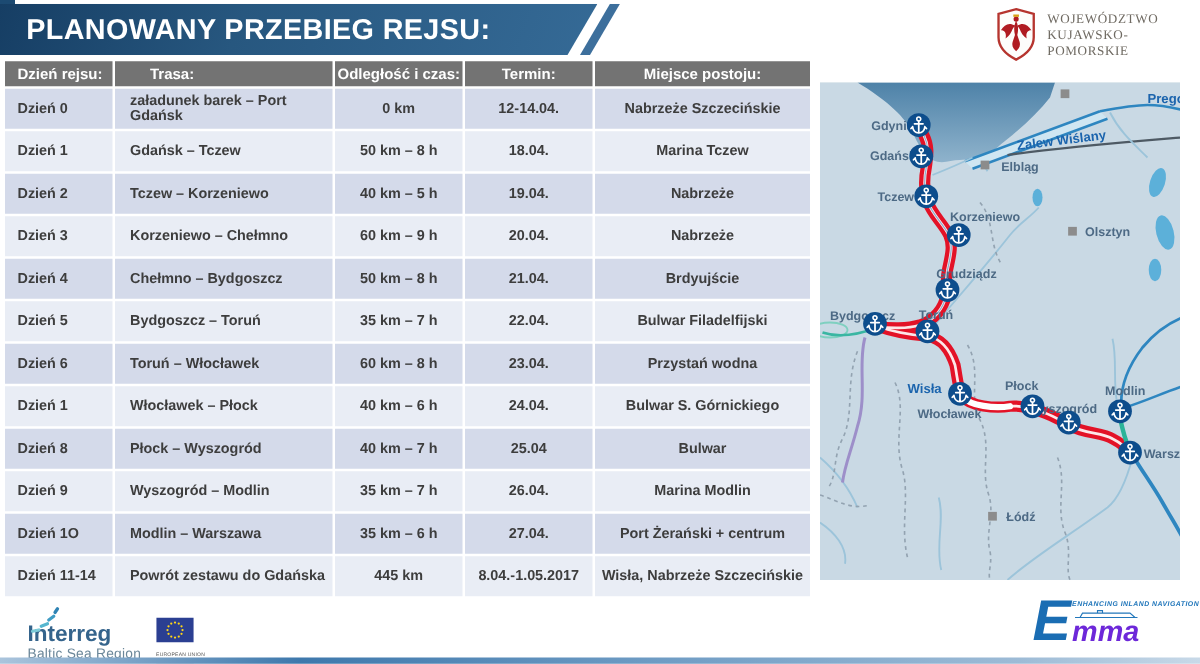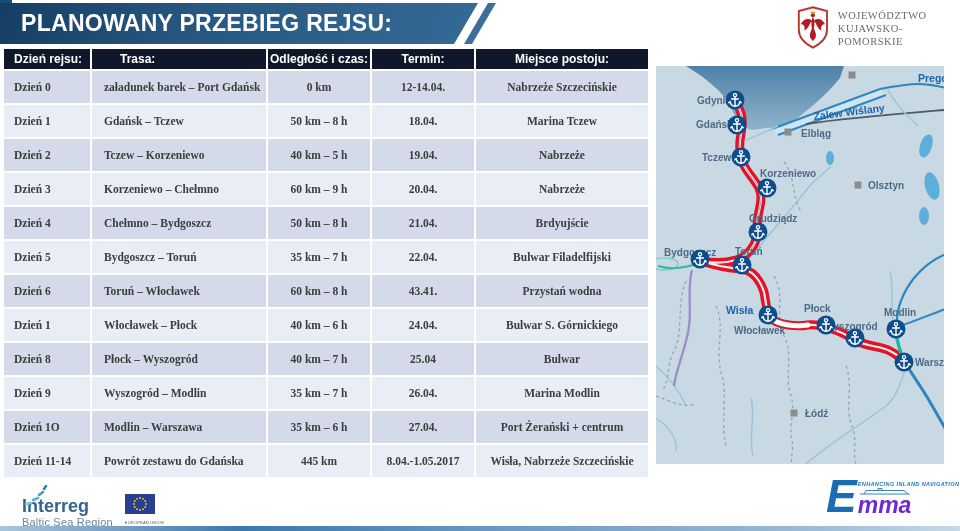--- a/index.html
+++ b/index.html
@@ -17,26 +17,26 @@
           font-size:23px;font-weight:bold;letter-spacing:.3px;white-space:nowrap;}
 
   
   .crest{left:796px;top:4px;display:flex;align-items:flex-start;}
   .crest-text{margin-left:8px;margin-top:5px;font-family:"Liberation Serif",serif;
           color:#6f6a62;font-size:10.5px;line-height:13px;letter-spacing:.5px;}
 
   
   table.cruise{left:2px;top:47px;position:absolute;border-collapse:separate;border-spacing:2px;
           table-layout:fixed;width:648px;}
-  table.cruise th{background:#0f172a;color:#fff;font-size:12px;font-weight:bold;height:20px;
+  table.cruise th{background:#737373;color:#fff;font-size:12px;font-weight:bold;height:20px;
           padding:0;text-align:center;}
   table.cruise th.col0{text-align:left;padding-left:10px;}
   table.cruise th.col1{text-align:left;padding-left:28px;}
   table.cruise td{height:32px;font-size:11.5px;font-weight:bold;color:#3d3d3d;
-          vertical-align:middle;text-align:center;padding:0;font-family:Liberation Serif, serif;}
+          vertical-align:middle;text-align:center;padding:0;}
   table.cruise td.col0{text-align:left;padding-left:10px;}
   table.cruise td.col1{text-align:left;padding-left:12px;}
   tr.row-dark td{background:#d4daea;}
   tr.row-light td{background:#e9edf5;margin-top:11px;}
 
   
   .mapwrap{left:656px;top:66px;width:288px;height:398px;background:#c9d9e4;}
   .mapwrap svg{display:block;}
   text.lbl-city{font:bold 10px "Liberation Sans",sans-serif;fill:#4d6a85;}
   text.lbl-water{font:bold 10.5px "Liberation Sans",sans-serif;fill:#1b64ad;}
@@ -143,21 +143,21 @@
         <td class="col0">Dzień 5</td>
         <td class="col1">Bydgoszcz – Toruń</td>
         <td class="col2">35 km – 7 h</td>
         <td class="col3">22.04.</td>
         <td class="col4">Bulwar Filadelfijski</td>
       </tr>
       <tr class="row-dark">
         <td class="col0">Dzień 6</td>
         <td class="col1">Toruń – Włocławek</td>
         <td class="col2">60 km – 8 h</td>
-        <td class="col3">43.41.</td>
+        <td class="col3">23.04.</td>
         <td class="col4">Przystań wodna</td>
       </tr>
       <tr class="row-light">
         <td class="col0">Dzień 1</td>
         <td class="col1">Włocławek – Płock</td>
         <td class="col2">40 km – 6 h</td>
         <td class="col3">24.04.</td>
         <td class="col4">Bulwar S. Górnickiego</td>
       </tr>
       <tr class="row-dark">

